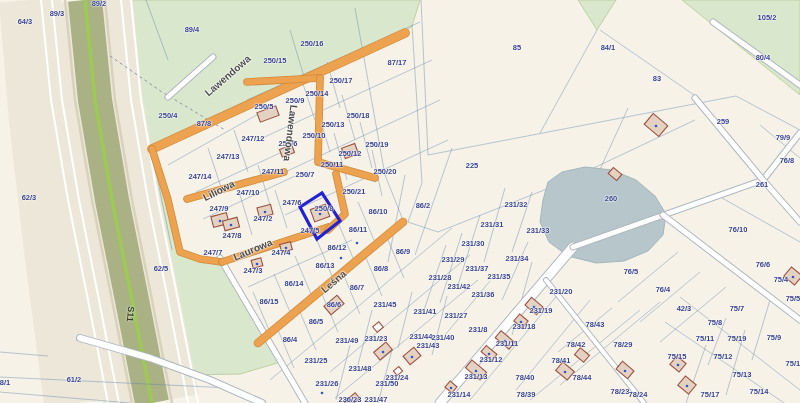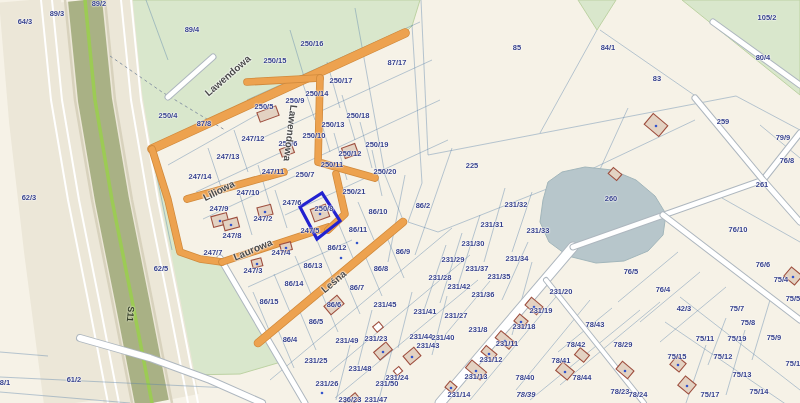--- a/index.html
+++ b/index.html
@@ -257,21 +257,21 @@
       <div class="plabel" style="left: 292px; top: 203px; transform: translate(-50%, -50%);">247/6</div>
       <div class="plabel" style="left: 232px; top: 236px; transform: translate(-50%, -50%);">247/8</div>
       <div class="plabel" style="left: 213px; top: 253px; transform: translate(-50%, -50%);">247/7</div>
       <div class="plabel" style="left: 281px; top: 253px; transform: translate(-50%, -50%);">247/4</div>
       <div class="plabel" style="left: 253px; top: 271px; transform: translate(-50%, -50%);">247/3</div>
       <div class="plabel" style="left: 310px; top: 231px; transform: translate(-50%, -50%);">247/5</div>
       <div class="plabel" style="left: 423px; top: 206px; transform: translate(-50%, -50%);">86/2</div>
       <div class="plabel" style="left: 378px; top: 212px; transform: translate(-50%, -50%);">86/10</div>
       <div class="plabel" style="left: 358px; top: 230px; transform: translate(-50%, -50%);">86/11</div>
       <div class="plabel" style="left: 337px; top: 248px; transform: translate(-50%, -50%);">86/12</div>
-      <div class="plabel" style="left: 313px; top: 266px; transform: translate(-50%, -50%);">86/13</div>
+      <div class="plabel" style="left: 325px; top: 266px; transform: translate(-50%, -50%);">86/13</div>
       <div class="plabel" style="left: 294px; top: 284px; transform: translate(-50%, -50%);">86/14</div>
       <div class="plabel" style="left: 269px; top: 302px; transform: translate(-50%, -50%);">86/15</div>
       <div class="plabel" style="left: 403px; top: 252px; transform: translate(-50%, -50%);">86/9</div>
       <div class="plabel" style="left: 381px; top: 269px; transform: translate(-50%, -50%);">86/8</div>
       <div class="plabel" style="left: 357px; top: 288px; transform: translate(-50%, -50%);">86/7</div>
       <div class="plabel" style="left: 334px; top: 305px; transform: translate(-50%, -50%);">86/6</div>
       <div class="plabel" style="left: 316px; top: 322px; transform: translate(-50%, -50%);">86/5</div>
       <div class="plabel" style="left: 290px; top: 340px; transform: translate(-50%, -50%);">86/4</div>
       <div class="plabel" style="left: 161px; top: 269px; transform: translate(-50%, -50%);">62/5</div>
       <div class="plabel" style="left: 29px; top: 198px; transform: translate(-50%, -50%);">62/3</div>
@@ -311,30 +311,30 @@
       <div class="plabel" style="left: 507px; top: 344px; transform: translate(-50%, -50%);">231/11</div>
       <div class="plabel" style="left: 524px; top: 327px; transform: translate(-50%, -50%);">231/18</div>
       <div class="plabel" style="left: 541px; top: 311px; transform: translate(-50%, -50%);">231/19</div>
       <div class="plabel" style="left: 595px; top: 325px; transform: translate(-50%, -50%);">78/43</div>
       <div class="plabel" style="left: 576px; top: 345px; transform: translate(-50%, -50%);">78/42</div>
       <div class="plabel" style="left: 623px; top: 345px; transform: translate(-50%, -50%);">78/29</div>
       <div class="plabel" style="left: 561px; top: 361px; transform: translate(-50%, -50%);">78/41</div>
       <div class="plabel" style="left: 525px; top: 378px; transform: translate(-50%, -50%);">78/40</div>
       <div class="plabel" style="left: 582px; top: 378px; transform: translate(-50%, -50%);">78/44</div>
       <div class="plabel" style="left: 620px; top: 376px; transform: translate(-50%, -50%); margin-top: 16px;">78/23</div>
-      <div class="plabel" style="left: 526px; top: 395px; transform: translate(-50%, -50%); font-style: italic;">78/39</div>
+      <div class="plabel" style="left: 526px; top: 395px; transform: translate(-50%, -50%);">78/39</div>
       <div class="plabel" style="left: 638px; top: 395px; transform: translate(-50%, -50%);">78/24</div>
       <div class="plabel" style="left: 631px; top: 272px; transform: translate(-50%, -50%);">76/5</div>
       <div class="plabel" style="left: 663px; top: 290px; transform: translate(-50%, -50%);">76/4</div>
       <div class="plabel" style="left: 684px; top: 309px; transform: translate(-50%, -50%);">42/3</div>
       <div class="plabel" style="left: 763px; top: 265px; transform: translate(-50%, -50%);">76/6</div>
       <div class="plabel" style="left: 781px; top: 280px; transform: translate(-50%, -50%);">75/4</div>
       <div class="plabel" style="left: 793px; top: 299px; transform: translate(-50%, -50%);">75/5</div>
       <div class="plabel" style="left: 737px; top: 309px; transform: translate(-50%, -50%);">75/7</div>
-      <div class="plabel" style="left: 748px; top: 323px; transform: translate(-50%, -50%);">75/8</div>
+      <div class="plabel" style="left: 715px; top: 323px; transform: translate(-50%, -50%);">75/8</div>
       <div class="plabel" style="left: 774px; top: 338px; transform: translate(-50%, -50%);">75/9</div>
       <div class="plabel" style="left: 705px; top: 339px; transform: translate(-50%, -50%);">75/11</div>
       <div class="plabel" style="left: 737px; top: 339px; transform: translate(-50%, -50%);">75/19</div>
       <div class="plabel" style="left: 677px; top: 357px; transform: translate(-50%, -50%);">75/15</div>
       <div class="plabel" style="left: 723px; top: 357px; transform: translate(-50%, -50%);">75/12</div>
       <div class="plabel" style="left: 693px; top: 376px; transform: translate(-50%, -50%); margin-top: 44px;">75/16</div>
       <div class="plabel" style="left: 742px; top: 375px; transform: translate(-50%, -50%);">75/13</div>
       <div class="plabel" style="left: 795px; top: 364px; transform: translate(-50%, -50%);">75/10</div>
       <div class="plabel" style="left: 710px; top: 395px; transform: translate(-50%, -50%);">75/17</div>
       <div class="plabel" style="left: 759px; top: 392px; transform: translate(-50%, -50%);">75/14</div>

